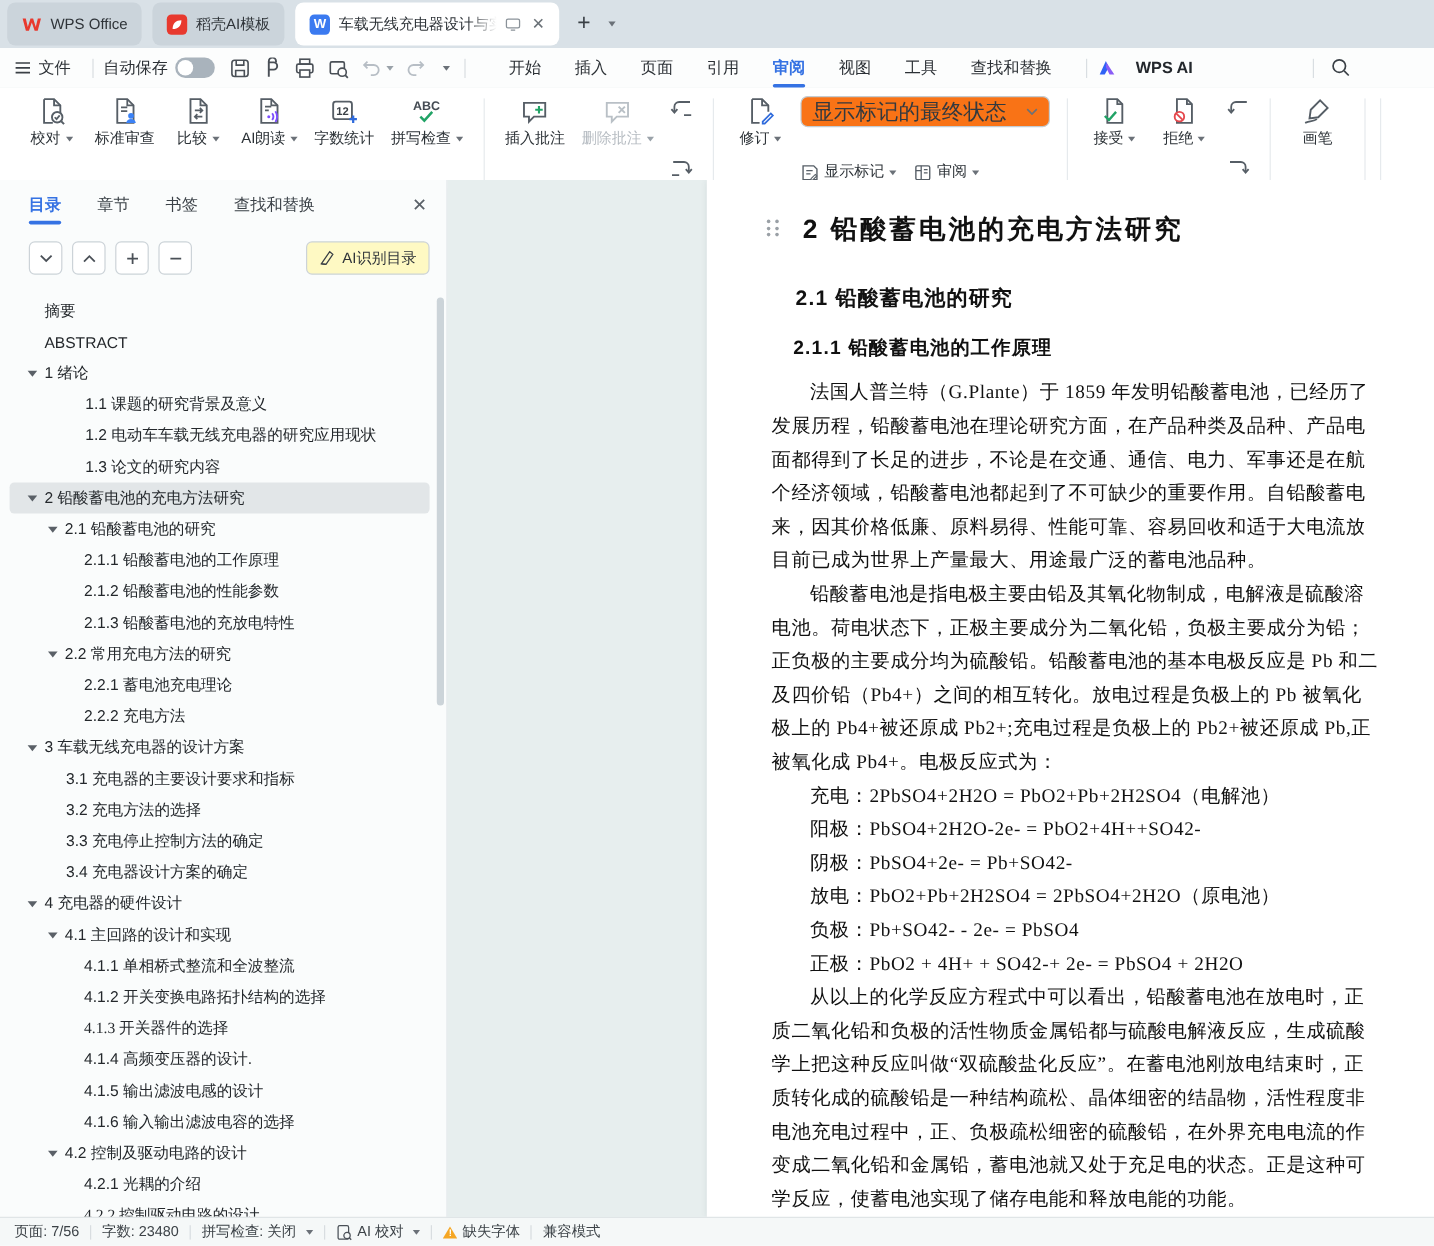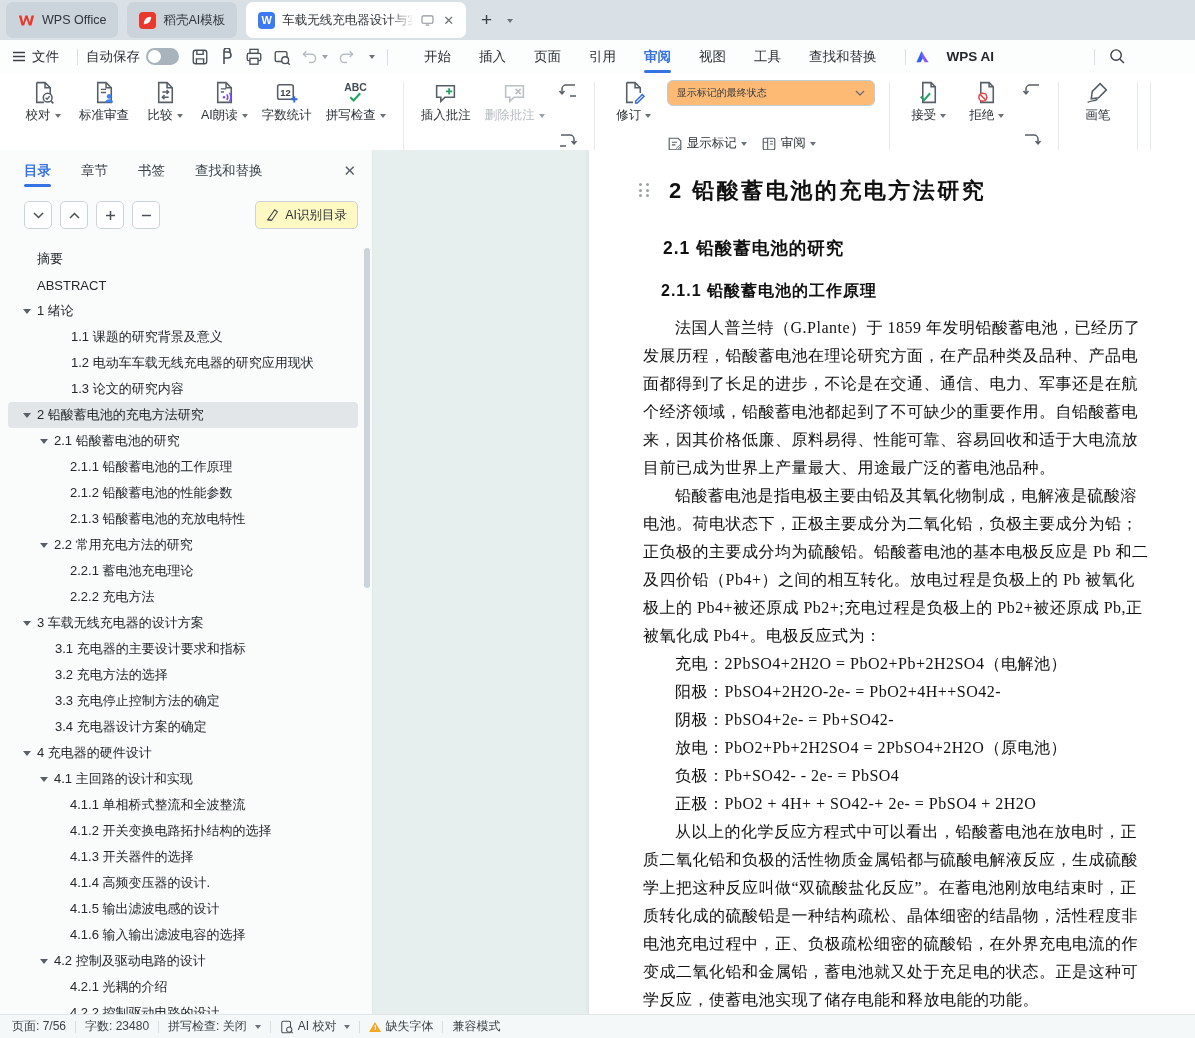--- a/index.html
+++ b/index.html
@@ -40,21 +40,21 @@
   .ribbon{height:76px;background:#ffffff;border-bottom:1px solid #dfe5e8;display:flex;align-items:stretch;padding:5px 0 3px 10px;overflow:hidden;}
   .rgroup{display:flex;align-items:stretch;position:relative;padding:0 4px;}
   .rdiv{width:1px;background:#e6eaed;margin:4px 6px;}
   .rbtn{display:flex;flex-direction:column;align-items:center;justify-content:flex-start;padding:2px 7px;border-radius:4px;min-width:44px;}
   .rbtn svg{display:block;margin-bottom:3px;}
   .rlbl{font-size:12.5px;color:#2c3237;white-space:nowrap;line-height:15px;}
   .rbtn.dis .rlbl{color:#b6bcc2;}
   .navcol{display:flex;flex-direction:column;justify-content:space-between;padding:3px 2px;}
   .navbtn{height:20px;display:flex;align-items:center;justify-content:center;padding:0 4px;}
   .twocol{display:flex;flex-direction:column;justify-content:space-between;padding:2px 4px;}
-  .rselect{width:188px;height:24px;border:1px solid #c3ccd2;border-radius:6px;display:flex;align-items:center;justify-content:space-between;padding:0 9px;font-size:10px;color:#33393f;background:#fdba74;}
+  .rselect{width:188px;height:24px;border:1px solid #c3ccd2;border-radius:6px;display:flex;align-items:center;justify-content:space-between;padding:0 9px;font-size:18px;color:#33393f;background:#f97316;}
   .rrow{display:flex;align-items:center;gap:14px;font-size:12.5px;color:#2c3237;white-space:nowrap;}
   .rrow .ic{display:inline-flex;margin-right:4px;vertical-align:middle;}
 
   
   .main{position:absolute;top:150px;bottom:23px;left:0;right:0;display:flex;overflow:hidden;}
   .sidebar{width:362px;background:#fafcfc;border-right:1px solid #e2e7e9;position:relative;flex:0 0 auto;padding-left:10px;}
   .side-tabs{display:flex;align-items:center;padding:12px 14px 0 14px;font-size:13.5px;color:#3c4248;gap:30px;position:relative;}
   .side-tab.active{color:#3572e3;font-weight:bold;position:relative;}
   .side-tab.active::after{content:"";position:absolute;left:0;right:0;bottom:-7px;height:3px;border-radius:2px;background:#3572e3;}
   .side-close{position:absolute;right:16px;top:12px;color:#5a6168;font-size:15px;}
@@ -488,40 +488,40 @@
           <div class="toc-row" style="padding-left: 46px;">
             <span class="toc-arrow" style="left: 32px;"></span>
             <span>4.1 主回路的设计和实现</span>
           </div>
           <div class="toc-row" style="padding-left: 62px;">
             <span>4.1.1 单相桥式整流和全波整流</span>
           </div>
           <div class="toc-row" style="padding-left: 62px;">
             <span>4.1.2 开关变换电路拓扑结构的选择</span>
           </div>
-          <div class="toc-row" style="padding-left: 62px;">
+          <div class="toc-row" style="padding-left: 62px; font-family: Liberation Serif, serif;">
             <span>4.1.3 开关器件的选择</span>
           </div>
           <div class="toc-row" style="padding-left: 62px;">
             <span>4.1.4 高频变压器的设计.</span>
           </div>
           <div class="toc-row" style="padding-left: 62px;">
             <span>4.1.5 输出滤波电感的设计</span>
           </div>
           <div class="toc-row" style="padding-left: 62px;">
             <span>4.1.6 输入输出滤波电容的选择</span>
           </div>
           <div class="toc-row" style="padding-left: 46px;">
             <span class="toc-arrow" style="left: 32px;"></span>
             <span>4.2 控制及驱动电路的设计</span>
           </div>
           <div class="toc-row" style="padding-left: 62px;">
             <span>4.2.1 光耦的介绍</span>
           </div>
-          <div class="toc-row" style="padding-left: 62px;">
+          <div class="toc-row" style="padding-left: 62px; font-family: Liberation Serif, serif;">
             <span>4.2.2 控制驱动电路的设计</span>
           </div>
         </div>
       <div class="side-scroll"></div>
     </aside>
 
     <div class="docarea">
       <div class="page">
         <span class="drag-handle">
             <i></i>

